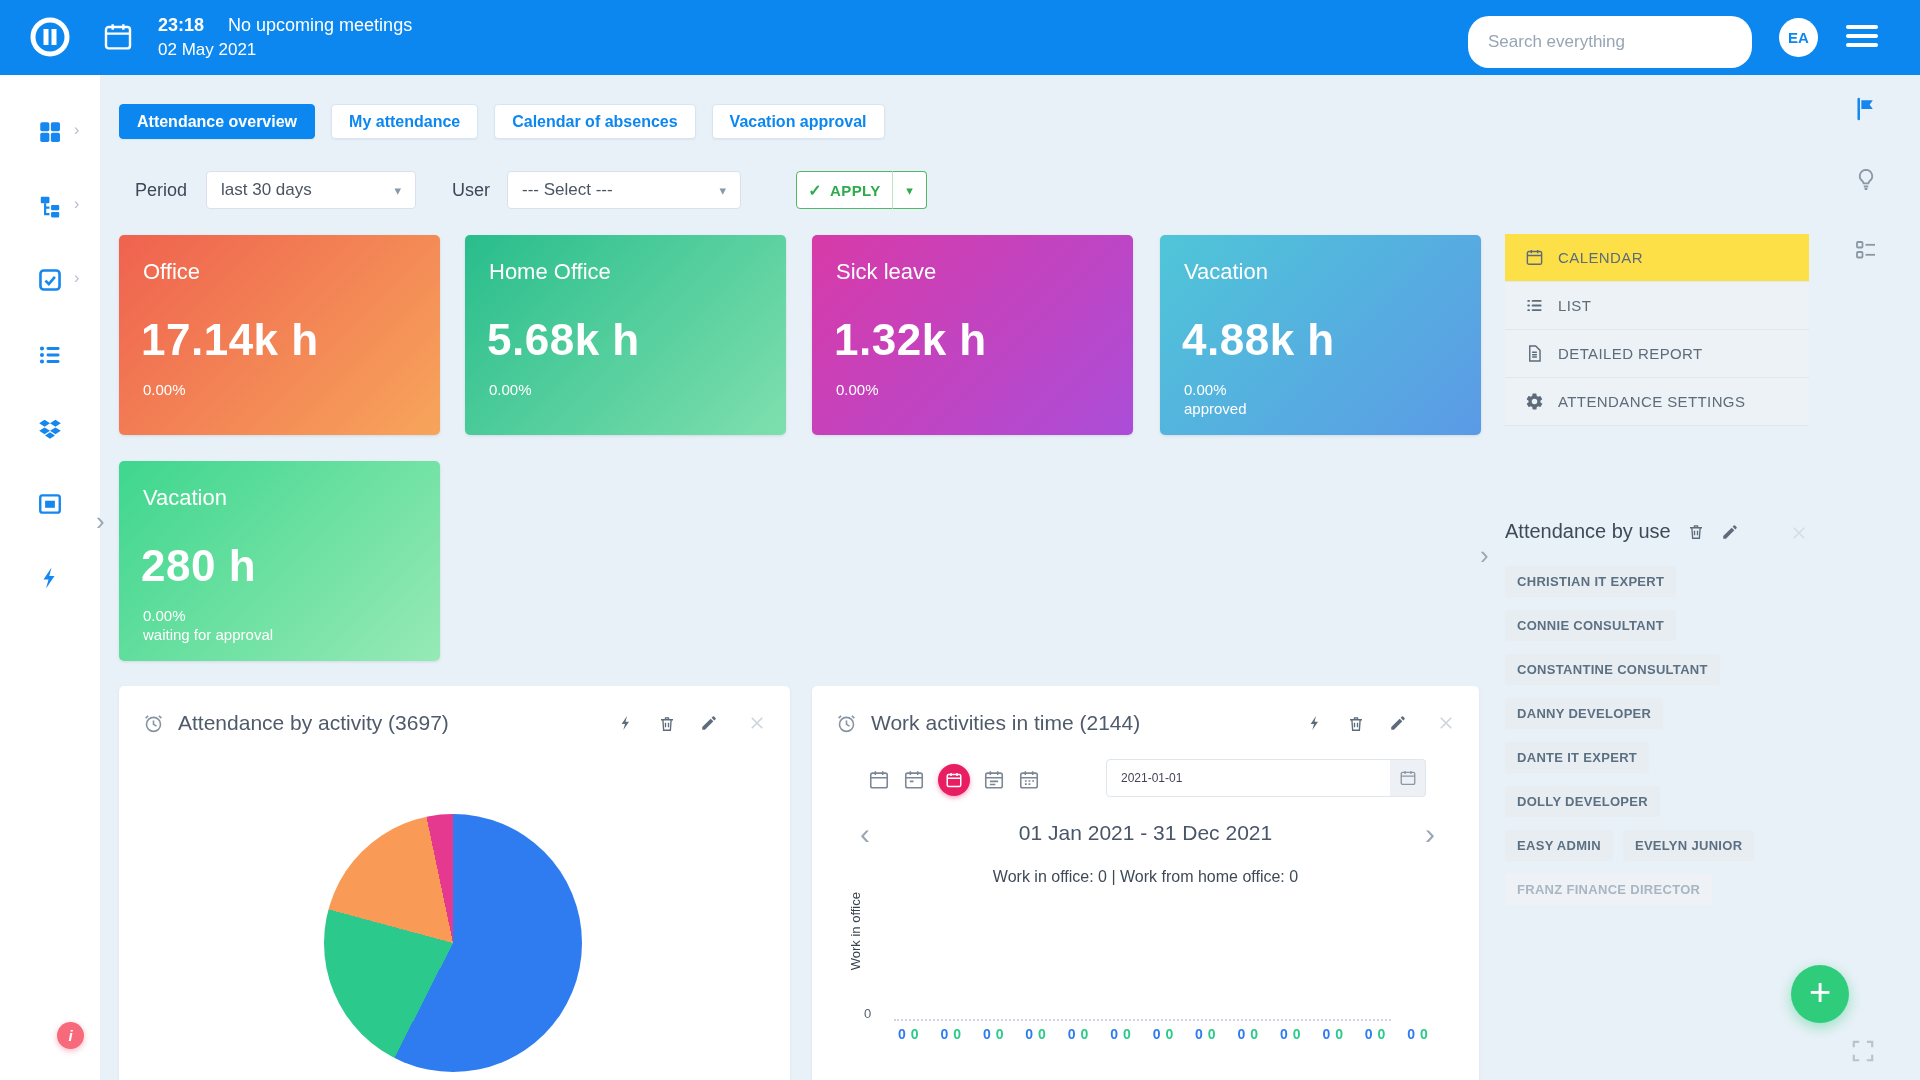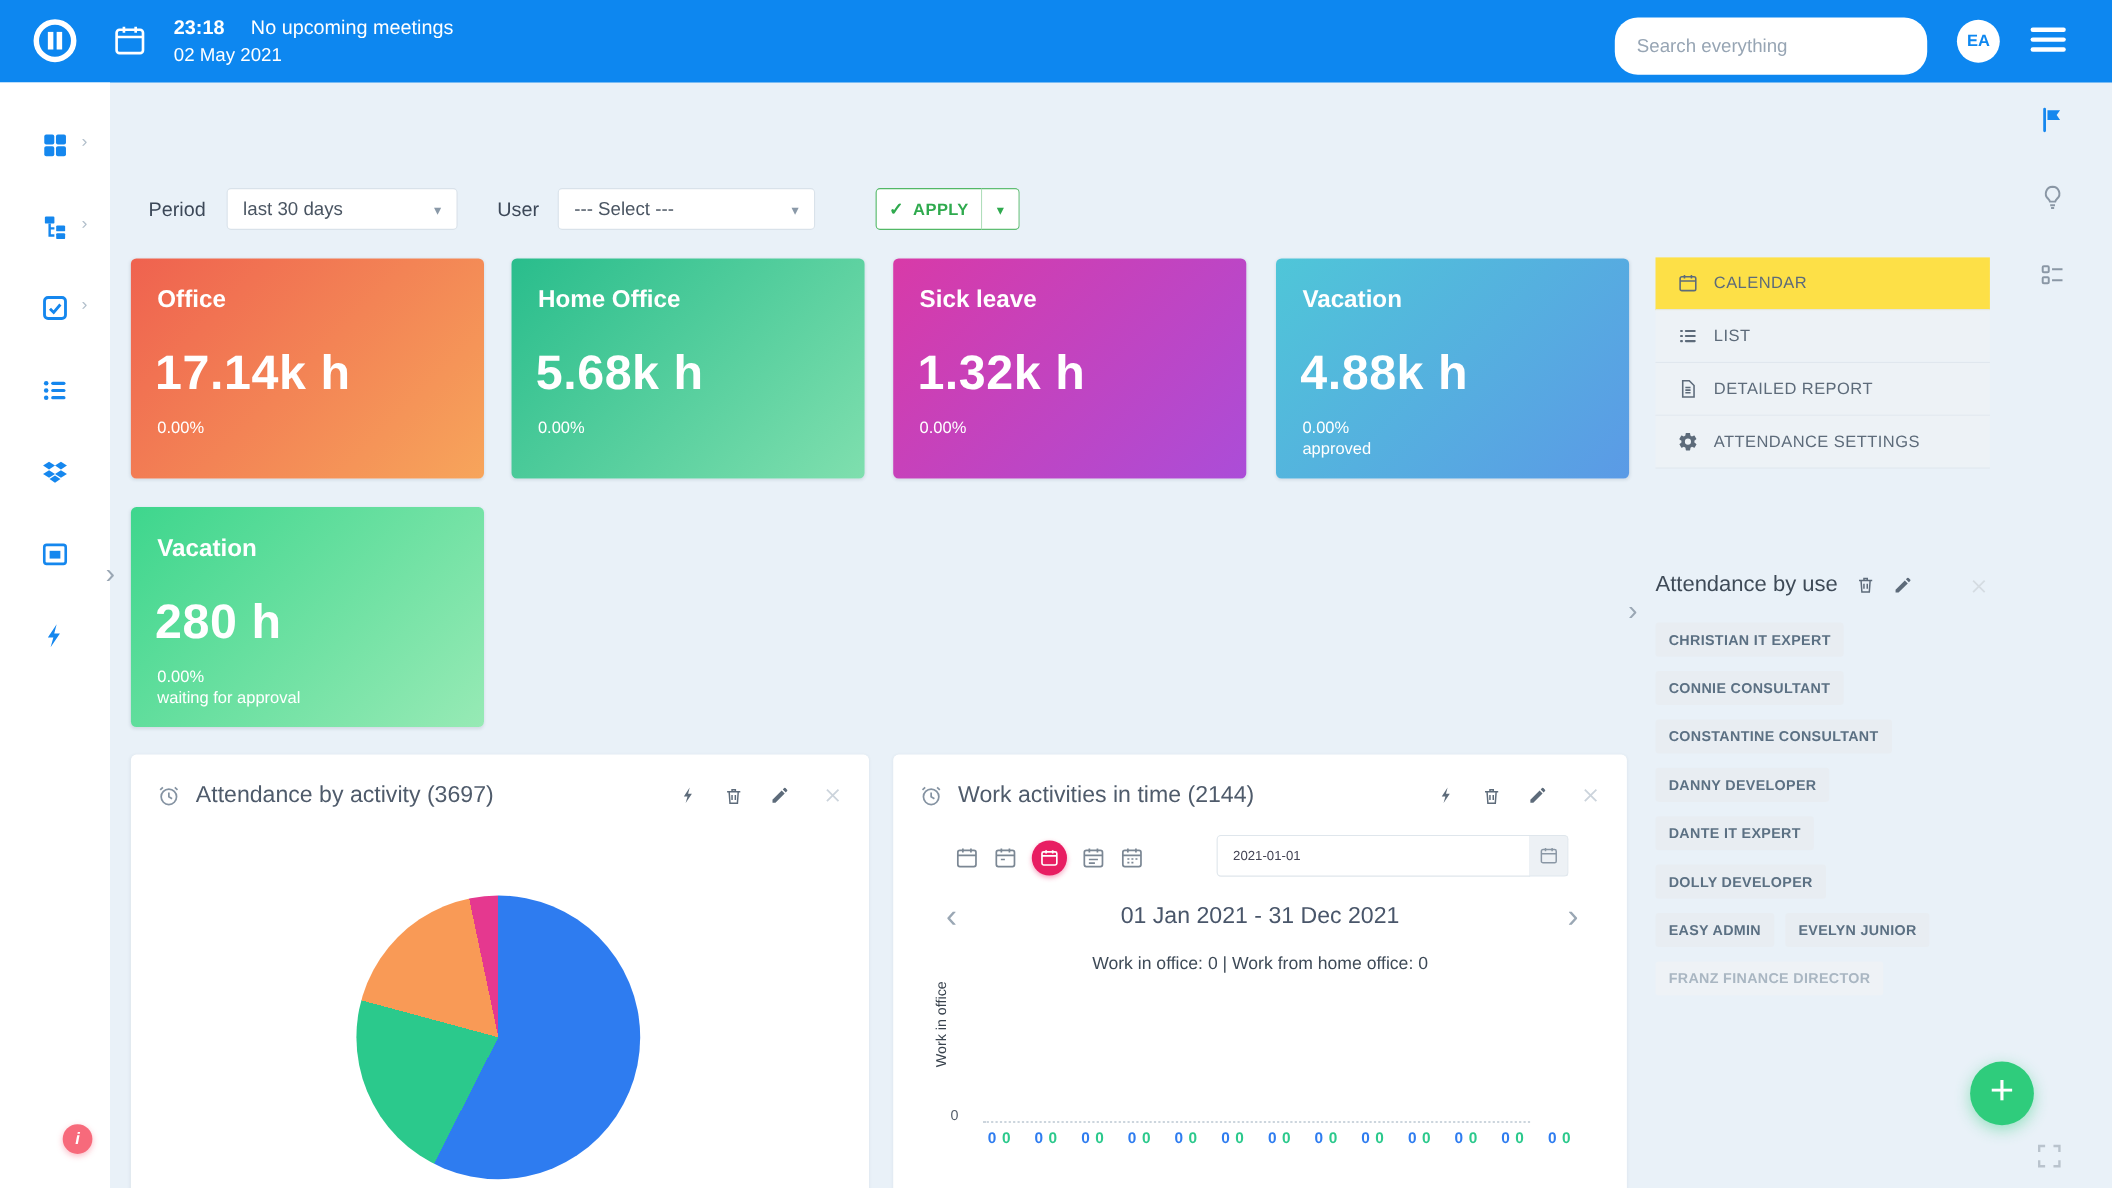--- a/index.html
+++ b/index.html
@@ -48,21 +48,21 @@
                display:flex; align-items:center; justify-content:center; gap:8px; cursor:pointer; font-family:inherit; }
   .apply-check { font-size:16px; }
   .apply-split { position:absolute; left:892px; top:171px; width:35px; height:38px; background:#fff; border:1px solid #52b866;
                  border-left:1px solid #bfe3c8; border-radius:0 4px 4px 0; color:#2faa4e; font-size:13px; cursor:pointer;
                  display:flex; align-items:center; justify-content:center; font-family:inherit; }
 
   
   .card { position:absolute; width:321px; height:200px; border-radius:5px; color:#fff; cursor:pointer; box-shadow:0 1px 3px rgba(40,60,80,.12); }
   .c-0 { left:119px;  top:235px; } .c-1 { left:465px; top:235px; } .c-2 { left:812px; top:235px; }
   .c-3 { left:1160px; top:235px; } .c-4 { left:119px; top:461px; }
-  .card-title   { position:absolute; left:24px; top:24px;  font-size:22px; font-weight:700; }
+  .card-title   { position:absolute; left:24px; top:24px;  font-size:22px; font-weight:400; }
   .card-value   { position:absolute; left:22px; top:80px;  font-size:44px; font-weight:700; letter-spacing:.5px; }
   .card-percent { position:absolute; left:24px; top:146px; font-size:15px; }
   .card-note    { position:absolute; left:24px; top:165px; font-size:15px; }
 
   
   .panel { position:absolute; background:#fff; border-radius:5px; box-shadow:0 1px 3px rgba(40,60,80,.08); }
   .panel-activity { left:119px; top:686px; width:671px; height:520px; }
   .panel-work     { left:812px; top:686px; width:667px; height:520px; }
   .panel-head { position:absolute; top:0; left:0; right:0; height:74px; display:flex; align-items:center; padding:0 24px; }
   .panel-title { margin-left:14px; font-size:21px; color:#4f5b6b; white-space:nowrap; }
@@ -208,20 +208,26 @@
         <path d="M13.5 1.5L5.5 13.5h5l-2.5 9 8.5-12.5h-5.2z"></path>
       </svg>
     </div>
     <span class="rail-chev rc-1">›</span>
     <span class="rail-chev rc-2">›</span>
     <span class="rail-chev rc-3">›</span>
   </nav>
   <span class="edge-left">›</span>
   <span class="edge-right">›</span>
 
+  <div class="tabs">
+    <div class="tab active">Attendance overview</div>
+    <div class="tab">My attendance</div>
+    <div class="tab">Calendar of absences</div>
+    <div class="tab">Vacation approval</div>
+  </div>
 
   <span class="flabel fl-period">Period</span>
   <div class="select sel-period">
     <span>last 30 days</span>
     <span class="caret">▾</span>
   </div>
   <span class="flabel fl-user">User</span>
   <div class="select sel-user">
     <span>--- Select ---</span>
     <span class="caret">▾</span>

